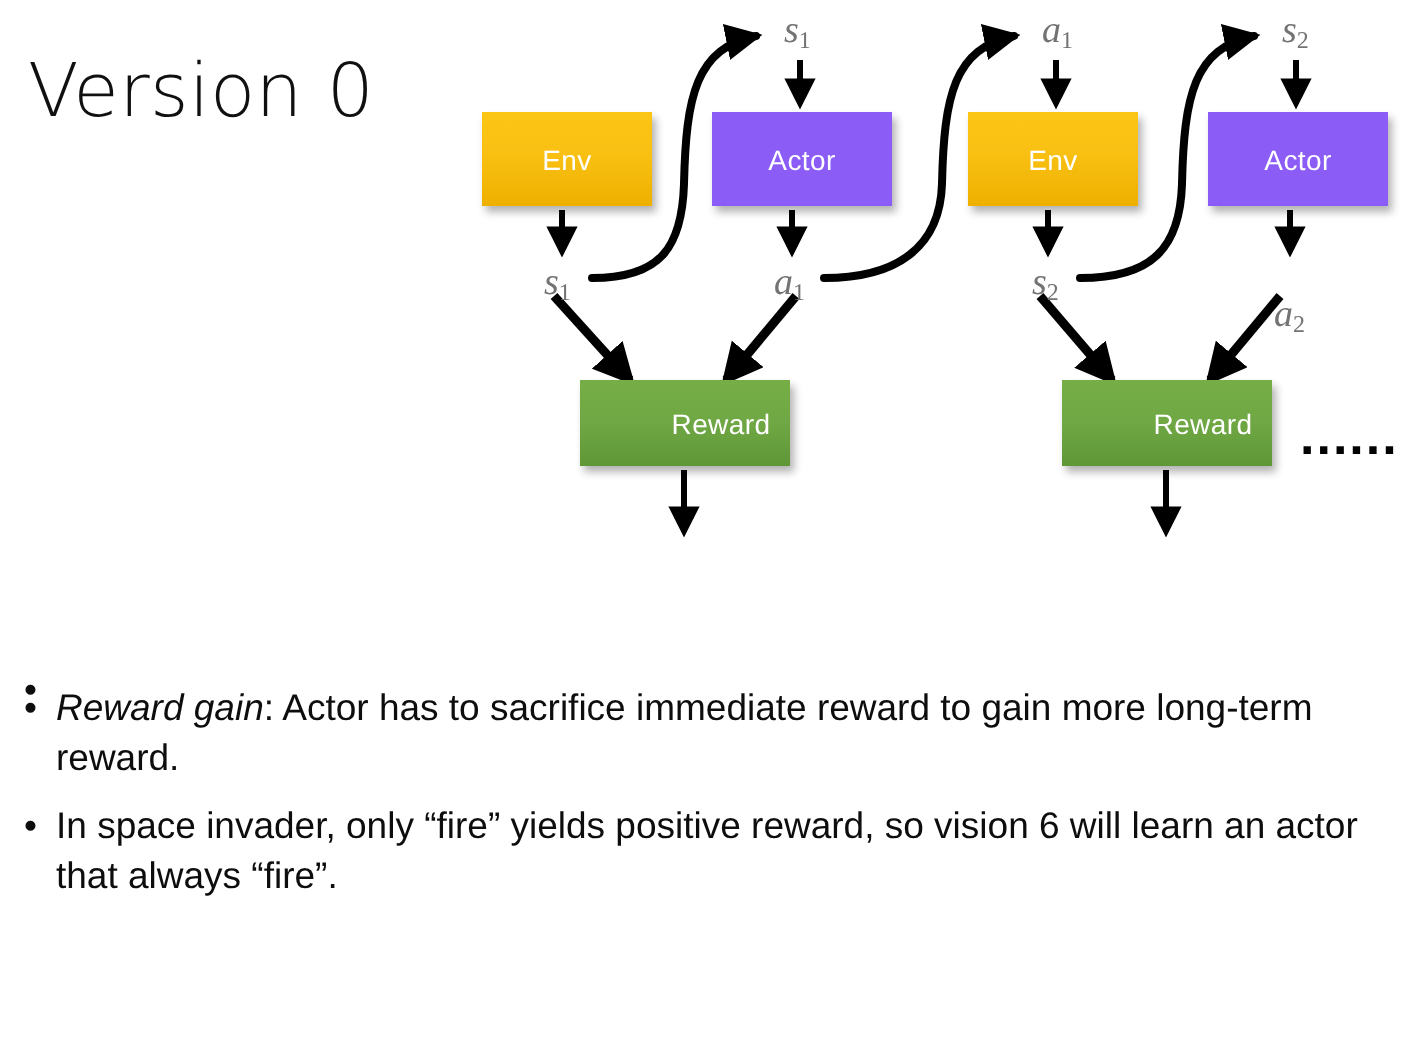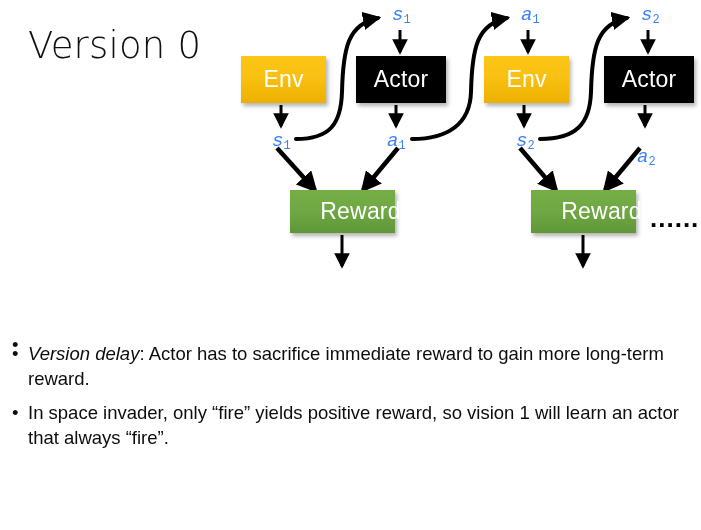--- a/index.html
+++ b/index.html
@@ -12,21 +12,21 @@
     height: 530px;
     position: relative;
     overflow: hidden;
     font-family: "Liberation Sans", sans-serif;
     color: #000000;
   }
 
   
   #slide-title {
     position: absolute;
-    left: 28px;
+    left: 14px;
     top: 24px;
     font-family: "DejaVu Sans", sans-serif;
     font-weight: 300;
     font-size: 37px;
     letter-spacing: 0.2px;
     color: #101010;
     white-space: nowrap;
   }
 
   
@@ -44,42 +44,42 @@
   }
 
   .node-box {
     position: absolute;
     box-sizing: border-box;
     display: flex;
     align-items: center;
     justify-content: center;
     color: #ffffff;
     font-family: "Liberation Sans", sans-serif;
-    font-size: 23px;
+    font-size: 14px;
     font-weight: 400;
     letter-spacing: 0.2px;
     box-shadow: 2px 3px 4px rgba(0,0,0,0.30);
   }
   .node-env {
     background: linear-gradient(180deg, #fcc616 0%, #f9c113 42%, #eeb000 100%);
   }
   .node-actor {
-    background: #000000;
+    background: #8b5cf6;
   }
   .node-reward {
     background: linear-gradient(180deg, #76ad46 0%, #6fa844 48%, #5f9737 100%);
     padding-left: 36px;
   }
 
   .sym {
     position: absolute;
-    font-family: Liberation Mono, monospace;
+    font-family: Liberation Serif, serif;
     font-style: italic;
     font-size: 19px;
-    color: #3b82f6;
+    color: #737373;
     white-space: nowrap;
     line-height: 1;
   }
   .sym sub {
     font-size: 12px;
     font-style: normal;
     vertical-align: baseline;
     position: relative;
     top: 3px;
     left: 0px;
@@ -217,21 +217,21 @@
 </div>
 
 <div id="bullets">
 
   <div class="bullet-row">
     <span class="dot">•</span>
   </div>
 
   <div class="bullet-row">
     <span class="dot">•</span>
-    <span class="bullet-text"><span class="em">Version delay</span><span>: Actor has to sacrifice immediate reward to gain more long-term reward.</span></span>
+    <span class="bullet-text"><span class="em">Reward gain</span><span>: Actor has to sacrifice immediate reward to gain more long-term reward.</span></span>
   </div>
 
   <div class="bullet-row">
     <span class="dot">•</span>
-    <span class="bullet-text"><span>In space invader, only “fire” yields positive reward, so vision 1 will learn an actor that always “fire”.</span></span>
+    <span class="bullet-text"><span>In space invader, only “fire” yields positive reward, so vision 6 will learn an actor that always “fire”.</span></span>
   </div>
 
 </div>
 
 </body></html>

